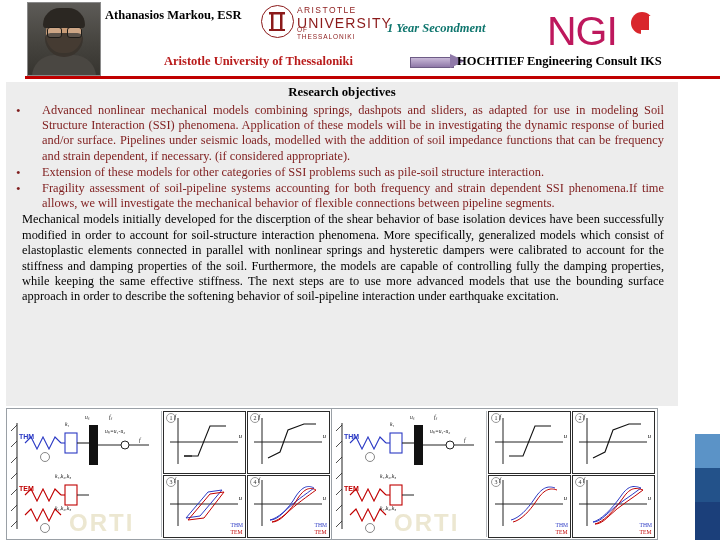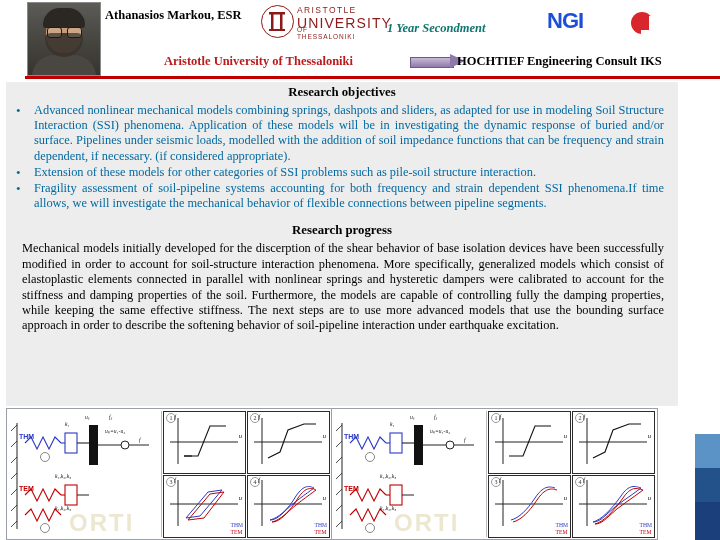--- a/index.html
+++ b/index.html
@@ -64,21 +64,21 @@
       linear-gradient(#8b1a1a,#8b1a1a) 2px 0/2.5px 100% no-repeat,
       linear-gradient(#8b1a1a,#8b1a1a) 11px 0/2.5px 100% no-repeat;
   }
   .auth-t1{position:absolute;left:36px;top:2px;font-size:8.5px;letter-spacing:1.4px;color:#8b1a1a;font-family:"Liberation Sans",sans-serif;}
   .auth-t2{position:absolute;left:36px;top:12px;font-size:14px;letter-spacing:1.1px;color:#8b1a1a;font-family:"Liberation Sans",sans-serif;}
   .auth-t3{position:absolute;left:36px;top:23px;font-size:6.5px;letter-spacing:.9px;color:#8b1a1a;font-family:"Liberation Sans",sans-serif;}
   
   .ngi{position:absolute;left:522px;top:6px;width:120px;height:40px;}
   .ngi-text{
     position:absolute;left:0;top:2px;font-family:"Liberation Sans",sans-serif;
-    font-size:22px;font-weight:bold;color:#1d4ed8;letter-spacing:-1px;
+    font-size:41px;font-weight:normal;color:#be185d;letter-spacing:-1px;
   }
   .ngi-dot{
     position:absolute;left:84px;top:6px;width:22px;height:22px;border-radius:50%;
     background:#d9262c;
   }
   .ngi-dot:after{
     content:"";position:absolute;left:10px;top:4px;width:8px;height:14px;
     border-right:4px solid #fff;border-bottom:4px solid #fff;border-radius:0 0 4px 0;
   }
   
@@ -96,22 +96,22 @@
   
   .panel{
     position:absolute;left:6px;top:82px;width:672px;height:324px;
     background:#ededed;
   }
   .sec-title{
     text-align:center;font-weight:bold;font-size:12.8px;color:#000;margin:3px 0 3px 0;
   }
   ul.bullets{margin:0;padding:0;list-style:none;}
   ul.bullets li{
-    position:relative;padding-left:28px;margin-bottom:1px;
-    font-size:12.4px;line-height:15.2px;text-align:justify;color:#0369a1;
+    position:relative;padding-left:36px;margin-bottom:1px;
+    font-size:12.4px;line-height:15.2px;text-align:justify;color:#7f1d1d;
     padding-right:14px;
   }
   ul.bullets li:before{
     content:"•";position:absolute;left:10px;top:0;font-size:13px;
   }
   .para{
     font-size:12.4px;line-height:15.4px;text-align:justify;color:#000;
     padding:0 14px 0 16px;margin:0;
   }
 
@@ -194,21 +194,20 @@
 <div class="panel">
 
   <div class="sec-title">Research objectives</div>
 
   <ul class="bullets">
     <li>Advanced nonlinear mechanical models combining springs, dashpots and sliders, as adapted for use in modeling Soil Structure Interaction (SSI) phenomena. Application of these models will be in investigating the dynamic response of buried and/or surface. Pipelines under seismic loads, modelled with the addition of soil impedance functions that can be frequency and strain dependent, if necessary. (if considered appropriate).</li>
     <li>Extension of these models for other categories of SSI problems such as pile-soil structure interaction.</li>
     <li>Fragility assessment of soil-pipeline systems accounting for both frequency and strain dependent SSI phenomena.If time allows, we will investigate the mechanical behavior of flexible connections between pipeline segments.</li>
   </ul>
 
-  <div class="sec-title" style="margin-top:12px;">Research progress</div>
 
   <p class="para">Mechanical models initially developed for the discerption of the shear behavior of base isolation devices have been successfully modified in order to account for soil-structure interaction phenomena. More specifically, generalized models which consist of elastoplastic elements connected in parallel with nonlinear springs and hysteretic dampers were calibrated to account for the stiffness and damping properties of the soil. Furthermore, the models are capable of controlling fully the damping properties, while keeping the same effective stiffness. The next steps are to use more advanced models that use the bounding surface approach in order to describe the softening behavior of soil-pipeline interaction under earthquake excitation.</p>
 </div>
 
 <div class="figstrip">
 
   <div class="figpair a">
     <div class="model">
       <svg width="152" height="126" viewBox="0 0 152 126">
         <line x1="8" y1="12" x2="8" y2="118" stroke="#222" stroke-width="1"></line>

